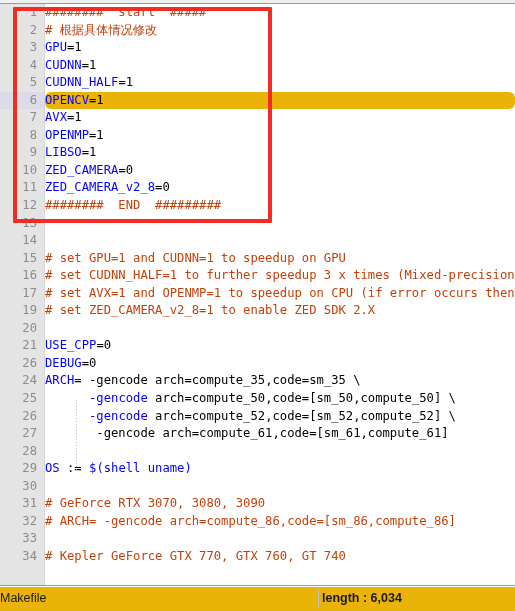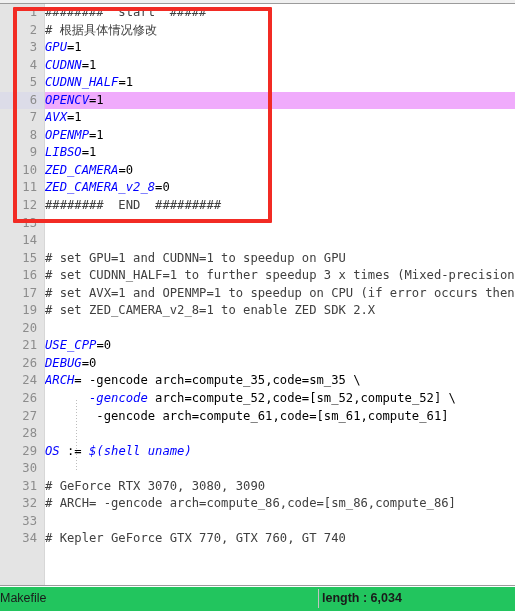--- a/index.html
+++ b/index.html
@@ -49,21 +49,21 @@
     width: 515px;
   }
   .line {
     position: relative;
     height: 17.55px;
     line-height: 17.55px;
     white-space: pre;
     font-family: "DejaVu Sans Mono", "Liberation Mono", monospace;
     font-size: 12.2px;
   }
-  .line.hl .ln-text { background: #f0abfc; }
+  .line.hl .ln-text { background: #eab308; border-radius: 6px; }
   .line.hl .ln-num-cell { background: #dcdce8; }
   .ln-num-cell {
     position: absolute;
     left: 0; top: 0;
     width: 44px; height: 17.55px;
     text-align: right;
     padding-right: 7px;
     color: #8c8c8c;
     font-family: "DejaVu Sans Mono", "Liberation Mono", monospace;
     font-size: 12.2px;
@@ -71,22 +71,22 @@
   }
   .ln-text {
     position: absolute;
     left: 45px; top: 0;
     height: 17.55px;
     width: 470px;
     padding-left: 0px;
     color: #000000;
     overflow: hidden;
   }
-  .cm { color: #404040; text-align: right; }
-  .kw { color: #0000ff; font-style: italic; }
+  .cm { color: #c2410c; text-align: right; }
+  .kw { color: #0000ff; }
   .pl { color: #000000; }
   
   #indent-guide {
     position: absolute;
     left: 76px;
     top: 396px;
     width: 1px;
     height: 72px;
     background-image: linear-gradient(to bottom, #bdbdbd 50%, rgba(255,255,255,0) 0%);
     background-size: 1px 3px;
@@ -99,21 +99,21 @@
     width: 259px; height: 216px;
     border: 4px solid #f22b24;
     border-radius: 1px;
     pointer-events: none;
   }
   
   #status-bar {
     position: absolute;
     left: 0; top: 585px;
     width: 515px; height: 26px;
-    background: #22c55e;
+    background: #eab308;
     border-top: 1px solid #9b9b9b;
   }
   #status-top-hair {
     position: absolute;
     left: 0; top: 0; width: 515px; height: 1px;
     background: #ffffff;
   }
   .status-cell {
     position: absolute;
     top: 0;
@@ -161,20 +161,21 @@
         <div class="line"><div class="ln-num-cell">13</div><div class="ln-text"></div></div>
         <div class="line"><div class="ln-num-cell">14</div><div class="ln-text"></div></div>
         <div class="line"><div class="ln-num-cell">15</div><div class="ln-text"><span class="cm"># set GPU=1 and CUDNN=1 to speedup on GPU</span></div></div>
         <div class="line"><div class="ln-num-cell">16</div><div class="ln-text"><span class="cm"># set CUDNN_HALF=1 to further speedup 3 x times (Mixed-precision on Tensor Cores) GPU: Volta, Xavier, Turing and higher</span></div></div>
         <div class="line"><div class="ln-num-cell">17</div><div class="ln-text"><span class="cm"># set AVX=1 and OPENMP=1 to speedup on CPU (if error occurs then set AVX=0)</span></div></div>
         <div class="line"><div class="ln-num-cell">19</div><div class="ln-text"><span class="cm"># set ZED_CAMERA_v2_8=1 to enable ZED SDK 2.X</span></div></div>
         <div class="line"><div class="ln-num-cell">20</div><div class="ln-text"></div></div>
         <div class="line"><div class="ln-num-cell">21</div><div class="ln-text"><span class="kw">USE_CPP</span><span class="pl">=0</span></div></div>
         <div class="line"><div class="ln-num-cell">26</div><div class="ln-text"><span class="kw">DEBUG</span><span class="pl">=0</span></div></div>
         <div class="line"><div class="ln-num-cell">24</div><div class="ln-text"><span class="kw">ARCH</span><span class="pl">= -gencode arch=compute_35,code=sm_35 \</span></div></div>
+        <div class="line"><div class="ln-num-cell">25</div><div class="ln-text"><span class="pl">      </span><span class="kw">-gencode</span><span class="pl"> arch=compute_50,code=[sm_50,compute_50] \</span></div></div>
         <div class="line"><div class="ln-num-cell">26</div><div class="ln-text"><span class="pl">      </span><span class="kw">-gencode</span><span class="pl"> arch=compute_52,code=[sm_52,compute_52] \</span></div></div>
         <div class="line"><div class="ln-num-cell">27</div><div class="ln-text"><span class="pl">       -gencode arch=compute_61,code=[sm_61,compute_61]</span></div></div>
         <div class="line"><div class="ln-num-cell">28</div><div class="ln-text"></div></div>
         <div class="line"><div class="ln-num-cell">29</div><div class="ln-text"><span class="kw">OS</span><span class="pl"> := </span><span class="kw">$(shell uname)</span></div></div>
         <div class="line"><div class="ln-num-cell">30</div><div class="ln-text"></div></div>
         <div class="line"><div class="ln-num-cell">31</div><div class="ln-text"><span class="cm"># GeForce RTX 3070, 3080, 3090</span></div></div>
         <div class="line"><div class="ln-num-cell">32</div><div class="ln-text"><span class="cm"># ARCH= -gencode arch=compute_86,code=[sm_86,compute_86]</span></div></div>
         <div class="line"><div class="ln-num-cell">33</div><div class="ln-text"></div></div>
         <div class="line"><div class="ln-num-cell">34</div><div class="ln-text"><span class="cm"># Kepler GeForce GTX 770, GTX 760, GT 740</span></div></div>
       </div>

